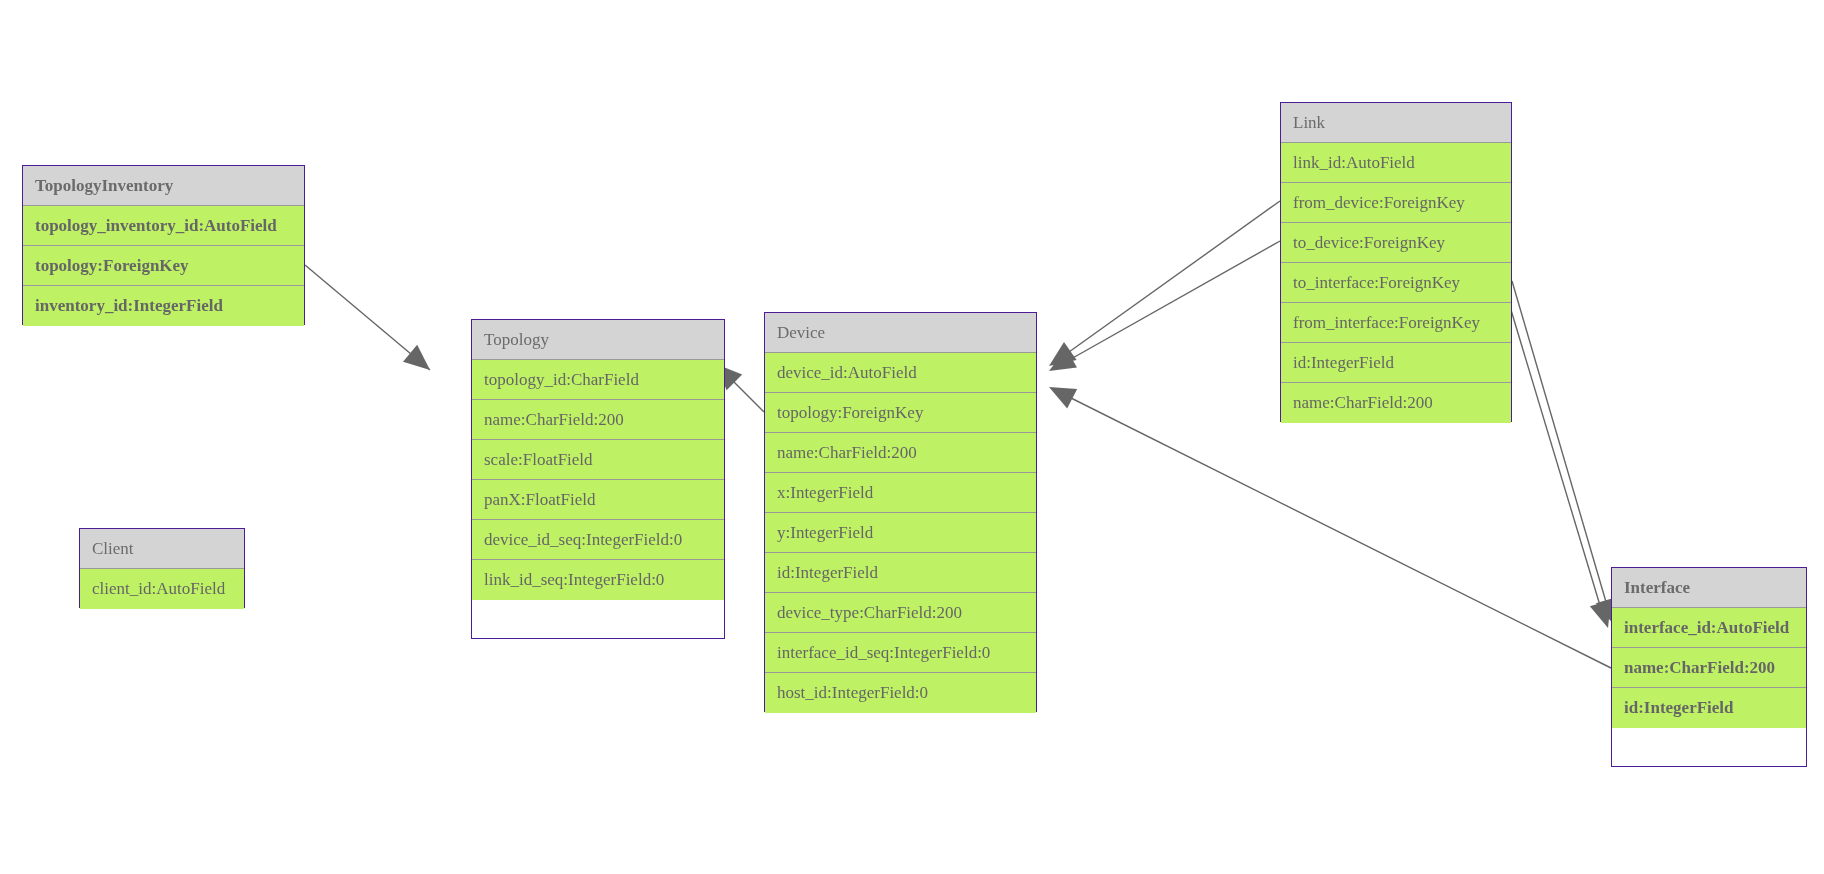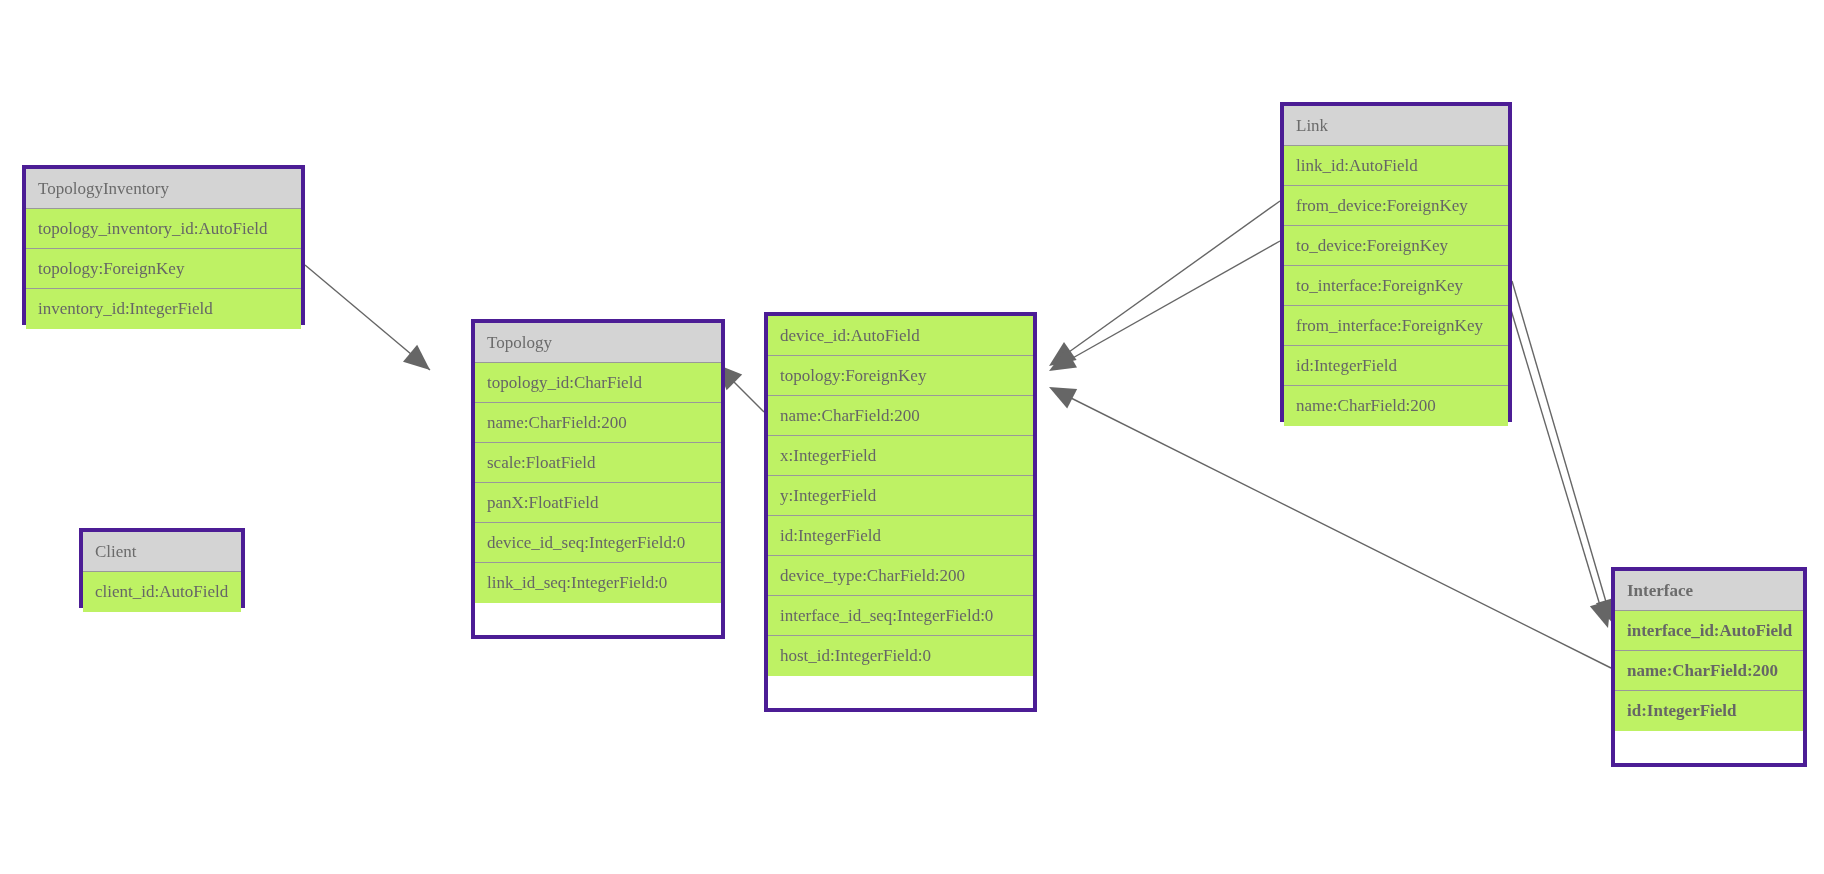--- a/index.html
+++ b/index.html
@@ -20,21 +20,21 @@
     position: absolute;
     left: 0;
     top: 0;
     width: 1824px;
     height: 874px;
     pointer-events: none;
   }
   .entity {
     position: absolute;
     box-sizing: border-box;
-    border: 4px solid #4c1d95;
+    border: 1px solid #4c1d95;
     background: #ffffff;
   }
   .entity-header {
     box-sizing: border-box;
     height: 40px;
     line-height: 40px;
     background: #d4d4d4;
     border-bottom: 1px solid #999999;
     color: #6b6b6b;
     font-size: 17px;
@@ -81,21 +81,21 @@
         <polygon points="0,0 -26,-11 -26,11" transform="translate(716,364) rotate(225)"></polygon>
         <polygon points="0,0 -26,-11 -26,11" transform="translate(1049,366) rotate(145)"></polygon>
         <polygon points="0,0 -26,-11 -26,11" transform="translate(1049,371) rotate(150)"></polygon>
         <polygon points="0,0 -26,-11 -26,11" transform="translate(1614,625) rotate(73)"></polygon>
         <polygon points="0,0 -26,-11 -26,11" transform="translate(1608,628) rotate(73)"></polygon>
         <polygon points="0,0 -26,-11 -26,11" transform="translate(1049,387) rotate(207)"></polygon>
       </g>
   </svg>
 
   <div id="entities">
-      <div class="entity" style="left: 22px; top: 165px; width: 283px; height: 160px;">
+      <div class="entity" style="left: 22px; top: 165px; width: 283px; height: 160px; font-weight: bold;">
         <div class="entity-header">TopologyInventory</div>
         <div class="entity-fields">
           <div class="field-row">topology_inventory_id:AutoField</div>
           <div class="field-row">topology:ForeignKey</div>
           <div class="field-row">inventory_id:IntegerField</div>
         </div>
       </div>
       <div class="entity" style="left: 79px; top: 528px; width: 166px; height: 80px;">
         <div class="entity-header">Client</div>
         <div class="entity-fields">
@@ -107,20 +107,21 @@
         <div class="entity-fields">
           <div class="field-row">topology_id:CharField</div>
           <div class="field-row">name:CharField:200</div>
           <div class="field-row">scale:FloatField</div>
           <div class="field-row">panX:FloatField</div>
           <div class="field-row">device_id_seq:IntegerField:0</div>
           <div class="field-row">link_id_seq:IntegerField:0</div>
         </div>
       </div>
       <div class="entity" style="left: 764px; top: 312px; width: 273px; height: 400px;">
+        <div class="entity-header">Device</div>
         <div class="entity-fields">
           <div class="field-row">device_id:AutoField</div>
           <div class="field-row">topology:ForeignKey</div>
           <div class="field-row">name:CharField:200</div>
           <div class="field-row">x:IntegerField</div>
           <div class="field-row">y:IntegerField</div>
           <div class="field-row">id:IntegerField</div>
           <div class="field-row">device_type:CharField:200</div>
           <div class="field-row">interface_id_seq:IntegerField:0</div>
           <div class="field-row">host_id:IntegerField:0</div>

